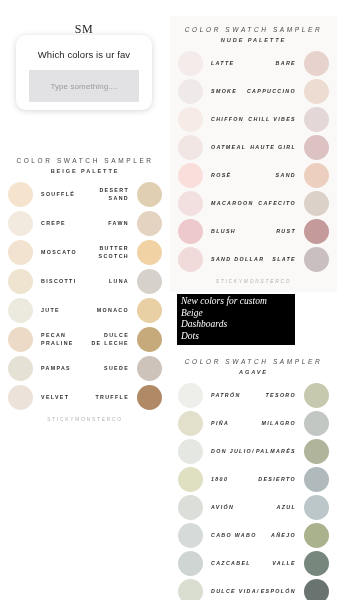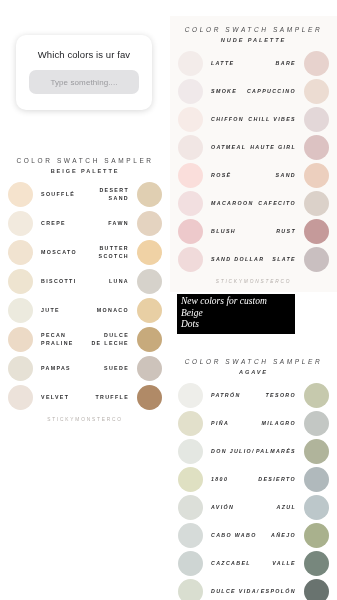--- a/index.html
+++ b/index.html
@@ -25,22 +25,22 @@
   .q-logo {
     position:absolute; left:0; right:0; top:-13px; text-align:center;
     font-family:"Liberation Serif", serif; font-size:12px; letter-spacing:0.5px;
     color:#25262a; font-weight:400;
   }
   .q-title {
     position:absolute; left:0; right:0; top:14px; text-align:center;
     font-size:9.5px; color:#1c1d21; font-weight:400; letter-spacing:0.1px;
   }
   .q-input {
-    position:absolute; left:13px; right:13px; top:35px; height:24px;
-    background:#e2e2e4; border-radius:7px;
+    position:absolute; left:13px; right:13px; top:35px; height:32px;
+    background:#e2e2e4; border-radius:0;
     display:flex; align-items:center; justify-content:center;
     font-size:8px; color:#9a9a9e; letter-spacing:0.1px;
   }
 
   
   .sampler { background:#ffffff; padding:10px 0 8px; }
   .sampler.tinted { background:#fbf9f7; }
   .s-head {
     text-align:center; font-size:6.5px; letter-spacing:2.6px;
     color:#4b4b4d; font-weight:400; margin-bottom:4px; white-space:nowrap;
@@ -91,20 +91,21 @@
 </style>
 </head>
 <body>
 
 <div class="page">
 
   <div class="col-left">
 
     <div class="q-wrap">
       <div class="q-card">
+        <div class="q-logo">SM</div>
         <div class="q-title">Which colors is ur fav</div>
         <div class="q-input">Type something....</div>
       </div>
     </div>
 
     <div class="sampler" id="palette-beige" style="position:absolute; left:0; top:147px; width:170px;">
       <div class="s-head">COLOR SWATCH SAMPLER</div>
       <div class="s-sub">BEIGE PALETTE</div>
       <div class="rows">
           <div class="row" style="margin-bottom: 4px;">
@@ -216,20 +217,21 @@
             <div class="lbl r">SLATE</div>
             <div class="dot" style="background: rgb(201, 191, 192); margin-right: 8px;"></div>
           </div>
         </div>
       <div class="s-foot">STICKYMONSTERCO</div>
     </div>
 
     <div class="note" style="position:absolute; left:7px; top:278px; width:118px;">
         <div>New colors for custom</div>
         <div>Beige</div>
+        <div>Dashboards</div>
         <div>Dots</div>
       </div>
 
     <div class="sampler" id="palette-agave" style="position:absolute; left:0; top:332px; width:167px;">
       <div class="s-head">COLOR SWATCH SAMPLER</div>
       <div class="s-sub">AGAVE</div>
       <div class="rows">
           <div class="row" style="margin-bottom: 3px;">
             <div class="dot pad-l" style="background: rgb(238, 238, 234); margin-left: 8px; padding-left: 0px;"></div>
             <div class="lbl l">PATRÓN</div>

